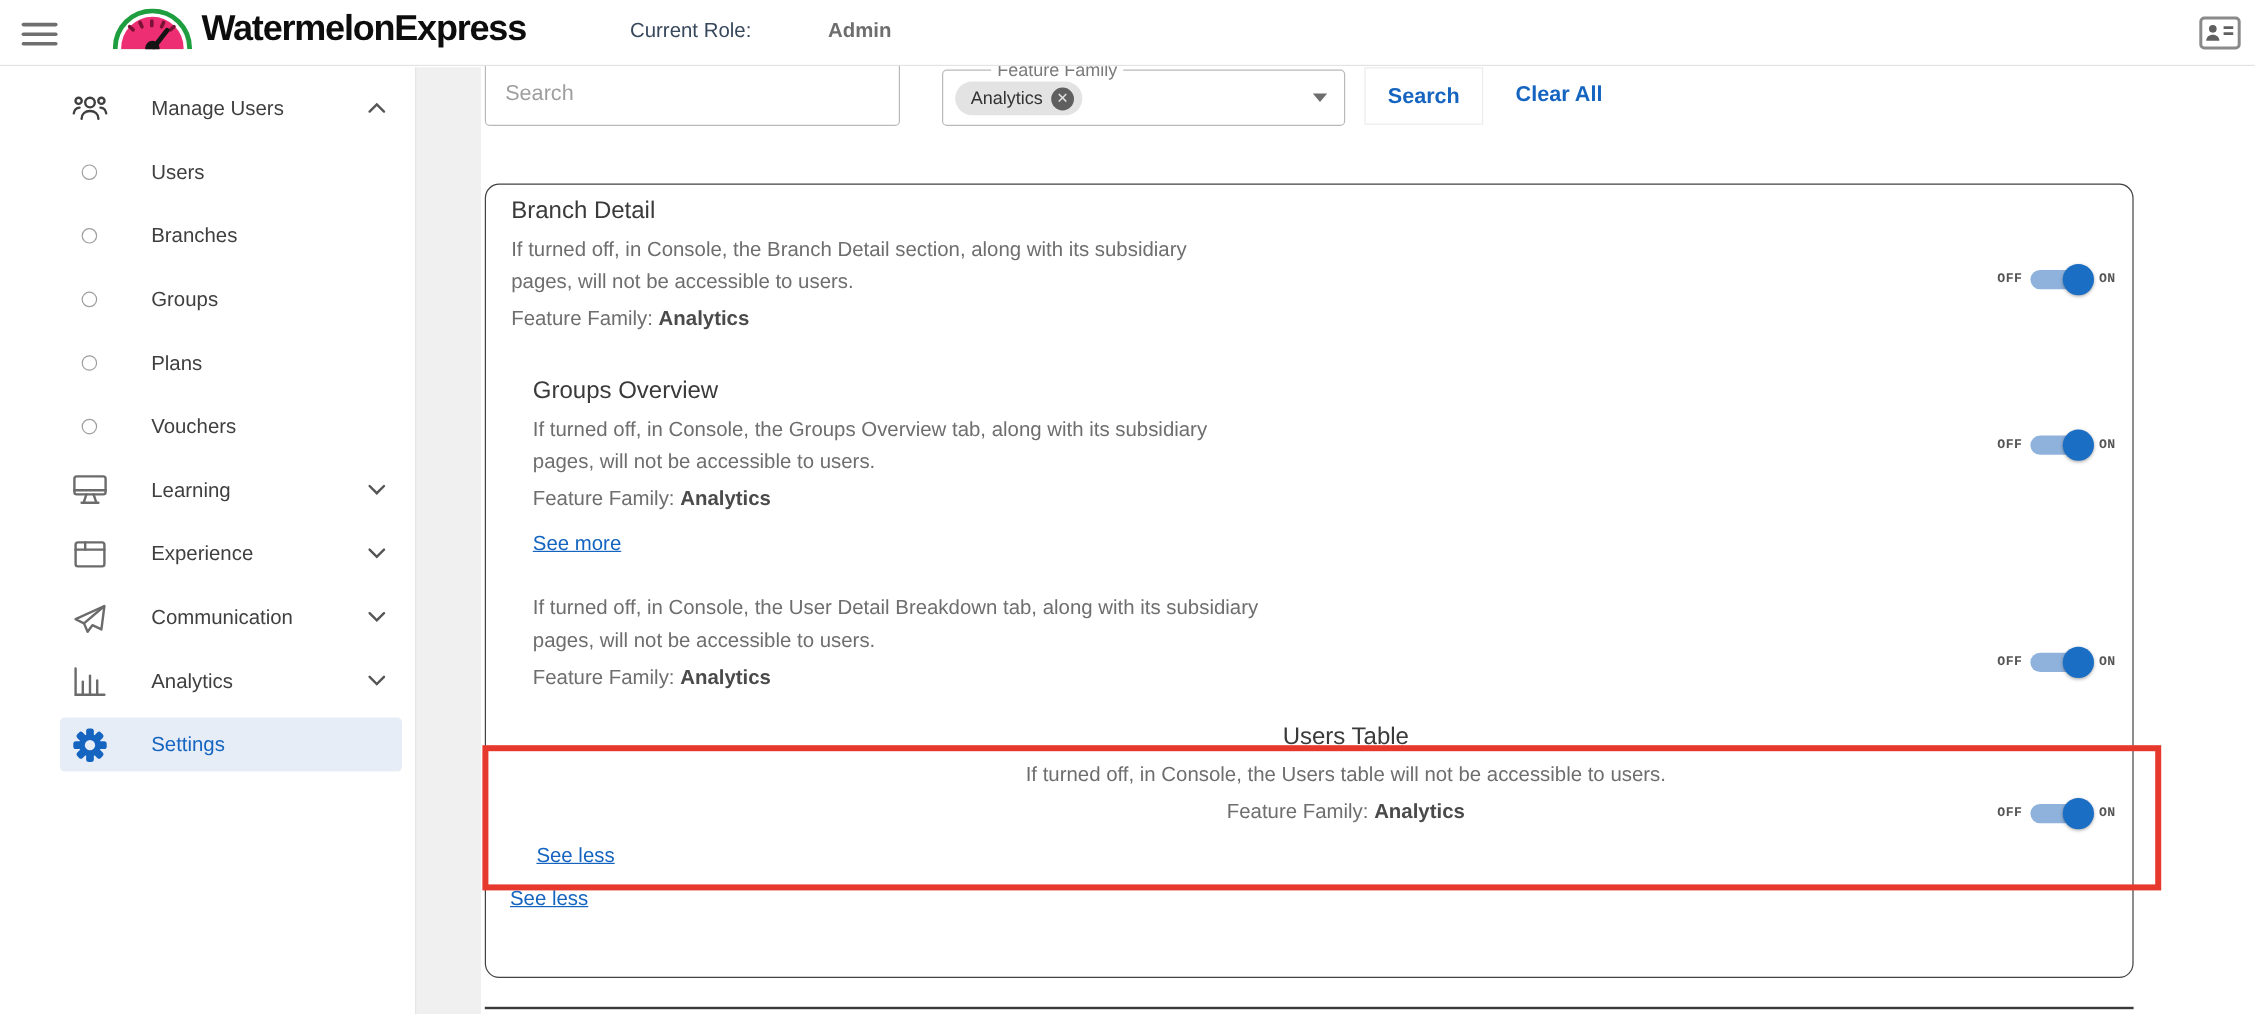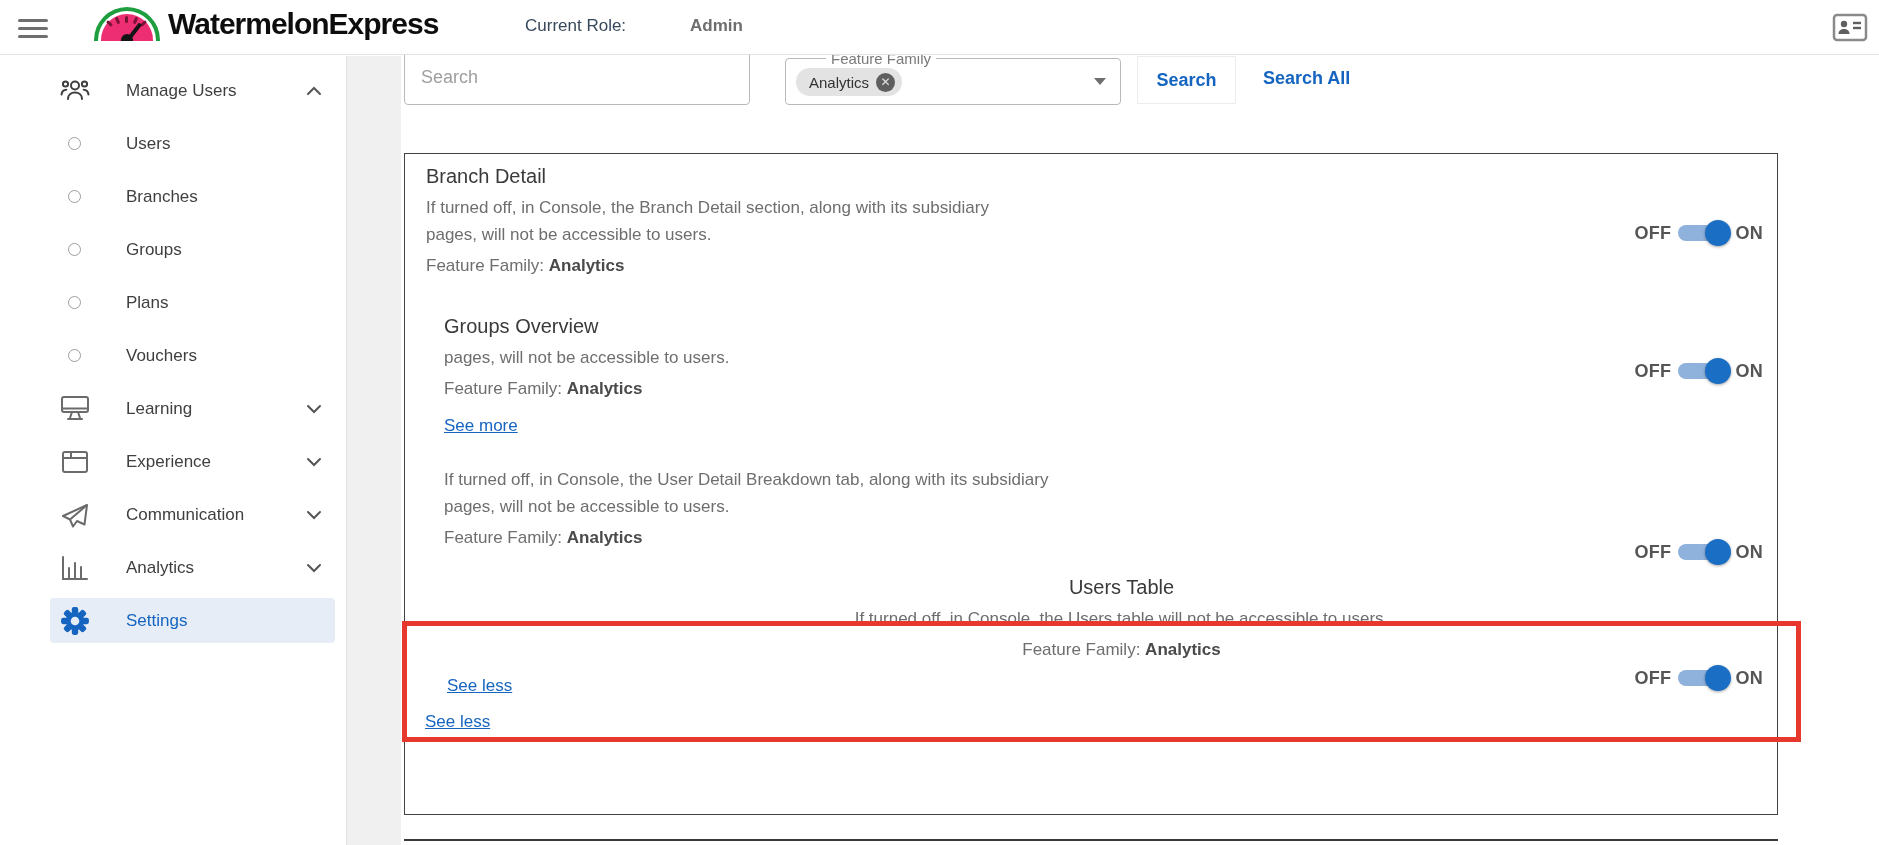--- a/index.html
+++ b/index.html
@@ -64,42 +64,42 @@
   .caret { position:absolute; right:14px; top:19px; width:0; height:0;
     border-left:6px solid transparent; border-right:6px solid transparent; border-top:7px solid #6e6e6e; }
   .search-btn { position:absolute; left:736px; top:56px; width:99px; height:48px; background:#fff;
     border:1px solid #ececec; font-size:18px; font-weight:bold; color:#1565c0; cursor:pointer;
     font-family:"Liberation Sans",sans-serif; }
   .clear-all { position:absolute; left:862px; top:68px; font-size:18px; font-weight:bold;
     color:#1565c0; cursor:pointer; white-space:nowrap; }
 
   
   .panel { position:absolute; left:3px; top:153px; width:1374px; height:662px; background:#fff;
-    border:1px solid #424242; border-radius:0; padding:8px 0 0 21px; }
+    border:1px solid #424242; border-radius:12px; padding:8px 0 0 21px; }
   .f-title { font-size:20px; line-height:28px; color:#3a3a3a; }
   .f-desc { font-size:17px; line-height:27px; color:#6e6e6e; }
   .f-desc-wrap { margin-top:4px; }
   .f-family { margin-top:4px; font-size:17px; line-height:27px; color:#6e6e6e; }
   .f-family b { color:#4a4a4a; font-weight:bold; }
   .indent1 { margin-left:18px; }
   .indent2 { margin-left:40px; }
   .sec-groups { margin-top:33px; }
   .see-link { display:inline-block; margin-top:10px; font-size:17px; line-height:27px;
     color:#1565c0; text-decoration:underline; cursor:pointer; }
   .sec-udb { margin-top:27px; }
   .sec-users { margin-top:22px;text-align:center; }
   .see-less1 { margin-top:9px; margin-left:21px; }
   .see-less2 { margin-top:9px; margin-left:-1px; display:block; width:70px; }
 
   .red-box { position:absolute; left:-3px; top:467px; width:1399px; height:121px;
     border:5px solid #e6382c; z-index:6; pointer-events:none; }
 
   
   .toggle-row { position:absolute; right:14px; display:flex; align-items:center; z-index:7; }
-  .t-off, .t-on { font-size:18px; font-weight:600; color:#555; letter-spacing:.3px; }
+  .t-off, .t-on { font-size:11px; font-weight:600; color:#555; letter-spacing:.3px;font-family:Liberation Mono, monospace; }
   .switch { position:relative; width:62px; height:26px; margin:0 0 0 2px; cursor:pointer; flex:none; }
   .track { position:absolute; left:5px; right:9px; top:5px; height:16px; border-radius:8px; background:#8fb2dc; }
   .thumb { position:absolute; right:4px; top:0; width:26px; height:26px; border-radius:50%;
     background:#1a6ec4; box-shadow:0 1px 3px rgba(0,0,0,.35); }
   .tr1 { top:66px; } .tr2 { top:204px; } .tr3 { top:385px; } .tr4 { top:511px; }
 
   .next-panel-line { position:absolute; left:3px; top:686px; width:1374px; height:8px;
     border-top:2px solid #3a3a3a; background:#fff; }
   .panel-wrap { position:absolute; left:0; top:153px; width:1478px; height:692px; }
 </style>
@@ -270,41 +270,42 @@
   <input class="search-input" type="text" placeholder="Search" style="">
   <div class="ff-select">
     <span class="ff-label">Feature Family</span>
     <span class="chip">
       <span>Analytics</span>
       <span class="chip-x">✕</span>
     </span>
     <span class="caret"></span>
   </div>
   <button class="search-btn">Search</button>
-  <span class="clear-all">Search All</span>
+  <span class="clear-all">Clear All</span>
 
   <div class="panel">
 
     
     <div>
       <div class="f-title">Branch Detail</div>
       <div class="f-desc-wrap">
         <div class="f-desc">If turned off, in Console, the Branch Detail section, along with its subsidiary</div>
         <div class="f-desc">pages, will not be accessible to users.</div>
       </div>
       <div class="f-family">
         <span>Feature Family:</span>
         <b>Analytics</b>
       </div>
     </div>
 
     
     <div class="indent1 sec-groups">
       <div class="f-title">Groups Overview</div>
       <div class="f-desc-wrap">
+        <div class="f-desc">If turned off, in Console, the Groups Overview tab, along with its subsidiary</div>
         <div class="f-desc">pages, will not be accessible to users.</div>
       </div>
       <div class="f-family">
         <span>Feature Family:</span>
         <b>Analytics</b>
       </div>
       <span class="see-link">See more</span>
     </div>
 
     

